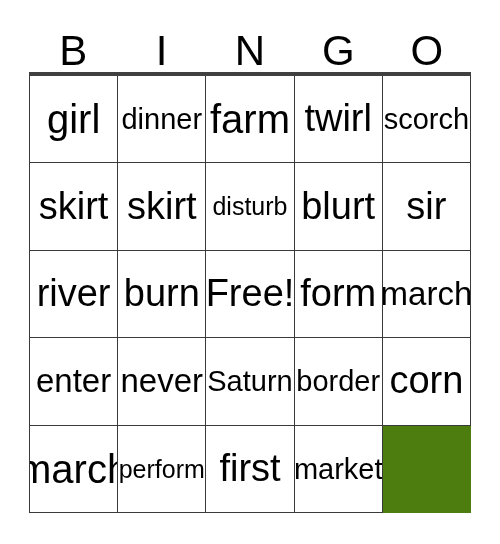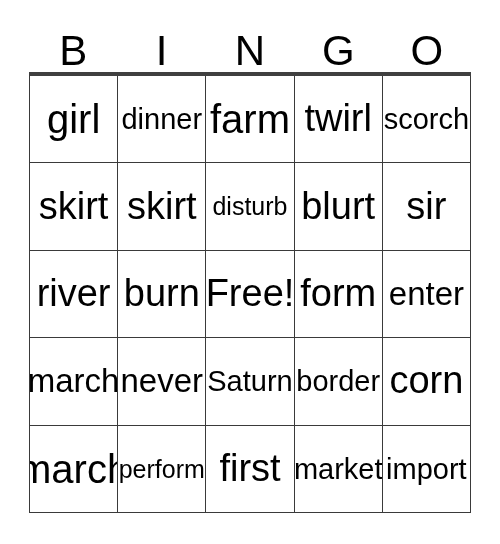--- a/index.html
+++ b/index.html
@@ -137,24 +137,24 @@
       <div class="cell">
         <span class="cell-text fs-lg">burn</span>
       </div>
       <div class="cell">
         <span class="cell-text fs-lg">Free!</span>
       </div>
       <div class="cell">
         <span class="cell-text fs-lg">form</span>
       </div>
       <div class="cell">
-        <span class="cell-text fs-md">enter</span>
+        <span class="cell-text fs-md">march</span>
       </div>
       <div class="cell">
-        <span class="cell-text fs-md">march</span>
+        <span class="cell-text fs-md">enter</span>
       </div>
       <div class="cell">
         <span class="cell-text fs-md">never</span>
       </div>
       <div class="cell">
         <span class="cell-text fs-sm">Saturn</span>
       </div>
       <div class="cell">
         <span class="cell-text fs-sm">border</span>
       </div>
@@ -166,18 +166,15 @@
       </div>
       <div class="cell">
         <span class="cell-text fs-xs">perform</span>
       </div>
       <div class="cell">
         <span class="cell-text fs-lg">first</span>
       </div>
       <div class="cell">
         <span class="cell-text fs-sm">market</span>
       </div>
-      <div class="cell">
-        <span class="cell-text fs-sm">import</span>
-      </div>
     </div>
 
 </div>
 
 </body></html>

